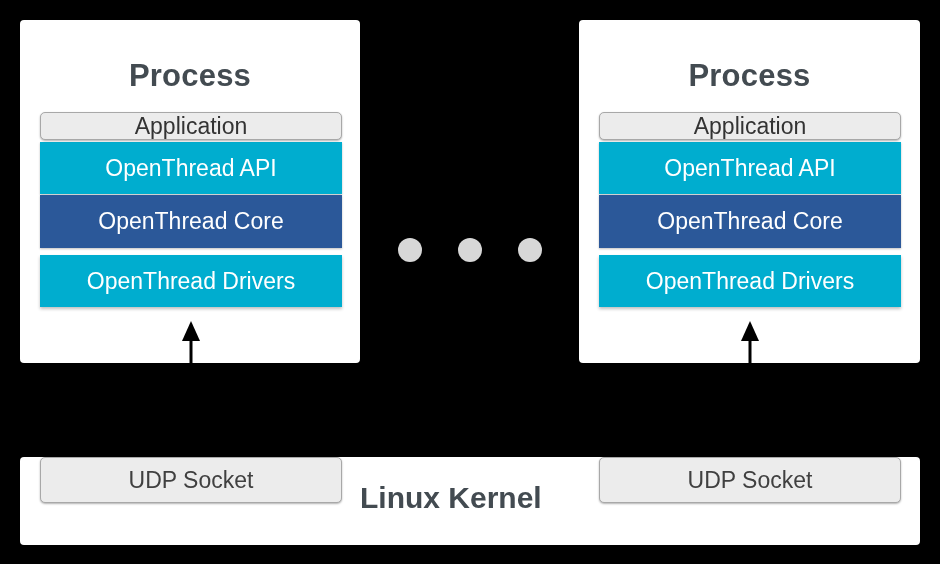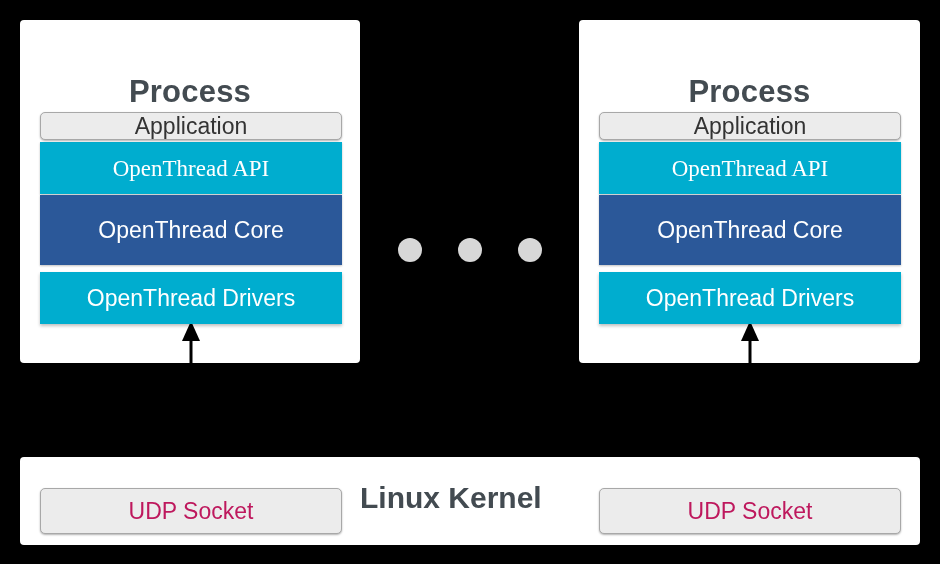--- a/index.html
+++ b/index.html
@@ -26,21 +26,21 @@
     box-shadow: 0 1px 3px rgba(0,0,0,0.35);
   }
   #process-left  { left: 20px;  top: 20px;  width: 340px; height: 343px; }
   #process-right { left: 579px; top: 20px;  width: 341px; height: 343px; }
   #kernel        { left: 20px;  top: 457px; width: 900px; height: 88px; }
 
   
   .process-title {
     position: absolute;
     left: 0;
-    top: 56px;
+    top: 40px;
     width: 100%;
     text-align: center;
     font-size: 31px;
     font-weight: bold;
     color: #434b51;
     letter-spacing: 0.2px;
     line-height: 1;
   }
 
   
@@ -70,24 +70,23 @@
     z-index: 3;
   }
   .layer.api {
     height: 52px;
     background: #00adcf;
     color: #ffffff;
     margin-top: 2px;
     box-shadow: 0 1px 2px rgba(0,0,0,0.25);
     position: relative;
     z-index: 2;
-    font-family: Liberation Serif, serif;
   }
   .layer.core {
-    height: 70px;
+    height: 53px;
     background: #2b5899;
     color: #ffffff;
     margin-top: 1px;
     box-shadow: 0 1px 2px rgba(0,0,0,0.25);
     position: relative;
     z-index: 2;
   }
   .layer.drivers {
     height: 52px;
     background: #00adcf;
@@ -136,23 +135,22 @@
     height: 46px;
     box-sizing: border-box;
     background: #ececec;
     border: 1px solid #a8a8a8;
     border-radius: 5px;
     box-shadow: 0 1px 2px rgba(0,0,0,0.30);
     display: flex;
     align-items: center;
     justify-content: center;
     font-size: 23px;
-    color: #be185d;
-    line-height: 1;
-    margin-top: 31px;
+    color: #404040;
+    line-height: 1;
   }
   #udp-left  { left: 20px; }
   #udp-right { left: 579px; }
 
   .kernel-title {
     position: absolute;
     left: 340px;
     top: 26px;
     width: 220px;
     font-size: 30px;

